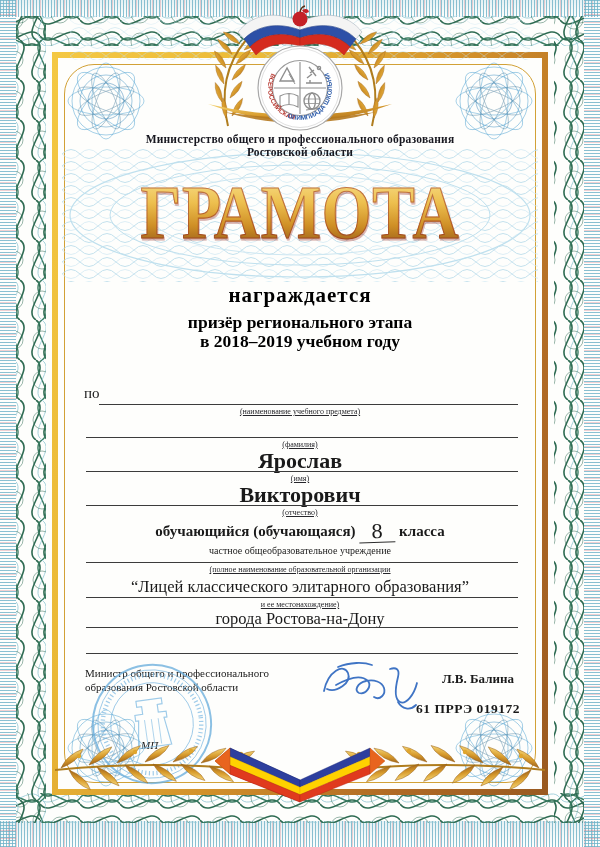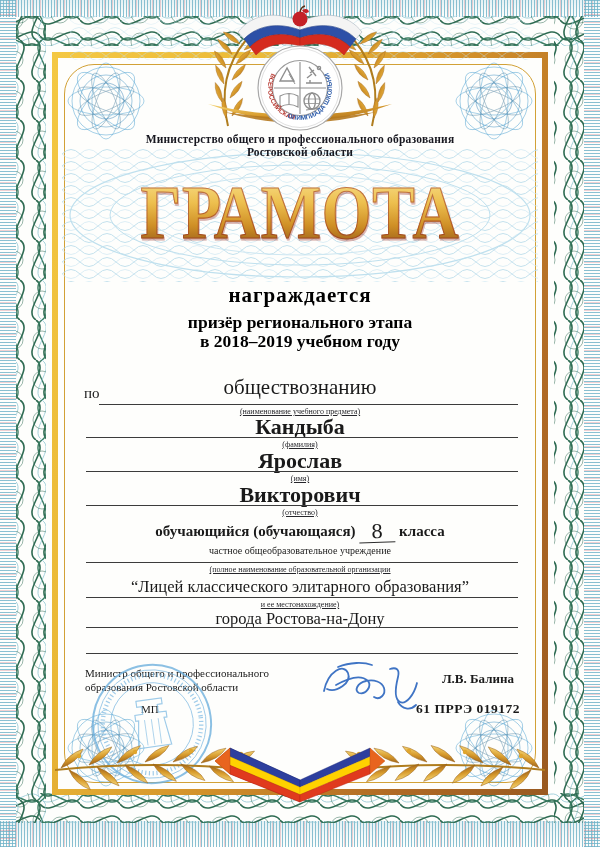--- a/index.html
+++ b/index.html
@@ -43,21 +43,21 @@
   .awarded{top:283px;font-size:21px;letter-spacing:1px;}
   .reason{top:313px;font-size:17.5px;line-height:18.5px;}
   .fval{font-size:21px;}
   .fval-b{font-size:22px;font-weight:bold;}
   .fline{position:absolute;height:0;border-top:1px solid #3c3c3c;}
   .cap{font-size:8px;color:#26262b;text-decoration:underline;}
   .grade-row{top:520px;font-size:15px;font-weight:bold;}
   .grade-cell{display:inline-block;width:36px;border-bottom:1.5px solid #2e2e2e;
     font-weight:400;font-size:19px;font-family:"DejaVu Serif",serif;transform:rotate(-2deg);vertical-align:-2px;}
   .minister{left:85px;top:667px;width:210px;font-size:11px;line-height:13.5px;text-align:left;}
-  .mp{left:141px;top:703px;font-size:11px;}
+  .mp{left:141px;top:739px;font-size:11px;font-style:italic;}
   .signer{right:86px;top:671px;font-size:13px;position:absolute;font-weight:bold;}
   .serial{right:80px;top:701px;font-size:13.5px;font-weight:bold;letter-spacing:.5px;position:absolute;}
 </style>
 </head>
 <body>
 
 <div class="page">
 
   <div class="comb t"></div>
   <div class="comb b"></div>
@@ -216,25 +216,23 @@
 
   <div class="abs ctr title">ГРАМОТА</div>
 
   <div class="abs ctr red awarded">награждается</div>
   <div class="abs ctr red reason">
     <div>призёр регионального этапа</div>
     <div>в 2018–2019 учебном году</div>
   </div>
 
   <div class="abs" style="left:84px;top:385px;font-size:15px">по</div>
-  <div class="abs ctr fval" style="top:375px">обществознанию</div>
   <div class="fline" style="left:99px;right:82px;top:404px"></div>
   <div class="abs ctr cap" style="top:407px">(наименование учебного предмета)</div>
 
-  <div class="abs ctr fval-b" style="top:414px">Кандыба</div>
   <div class="fline" style="left:86px;right:82px;top:437px"></div>
   <div class="abs ctr fval-b" style="top:448px">Ярослав</div>
 
   <div class="abs ctr cap" style="top:440px">(фамилия)</div>
   <div class="fline" style="left:86px;right:82px;top:471px"></div>
   <div class="abs ctr cap" style="top:474px">(имя)</div>
 
   <div class="abs ctr fval-b" style="top:482px">Викторович</div>
   <div class="fline" style="left:86px;right:82px;top:505px"></div>
   <div class="abs ctr cap" style="top:508px">(отчество)</div>

